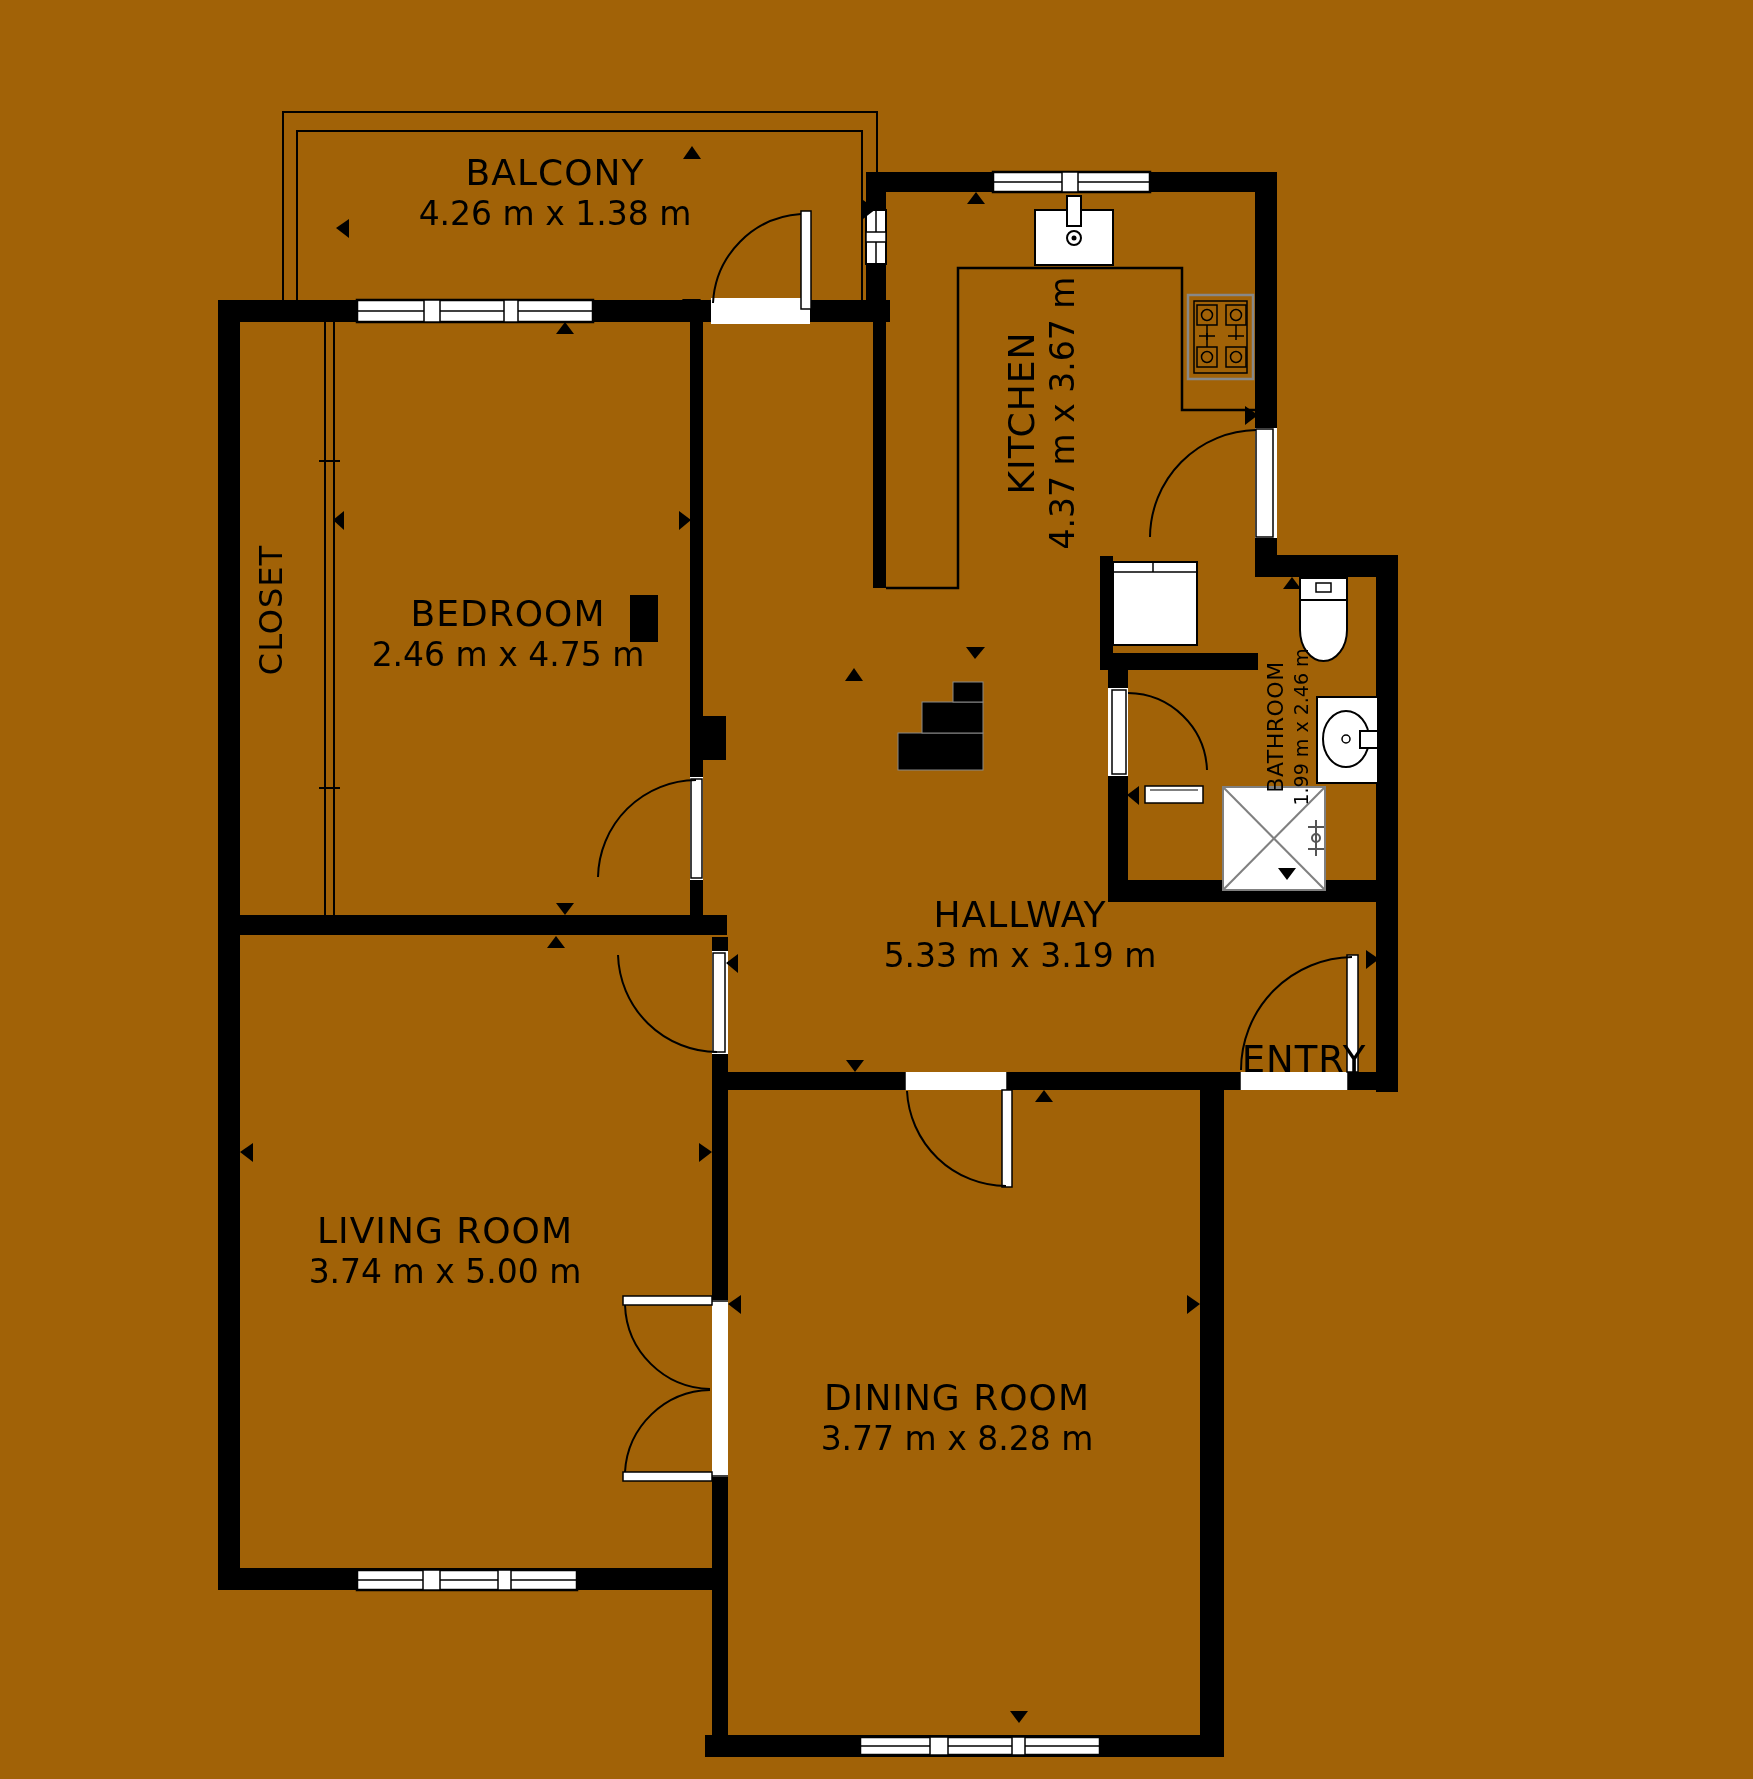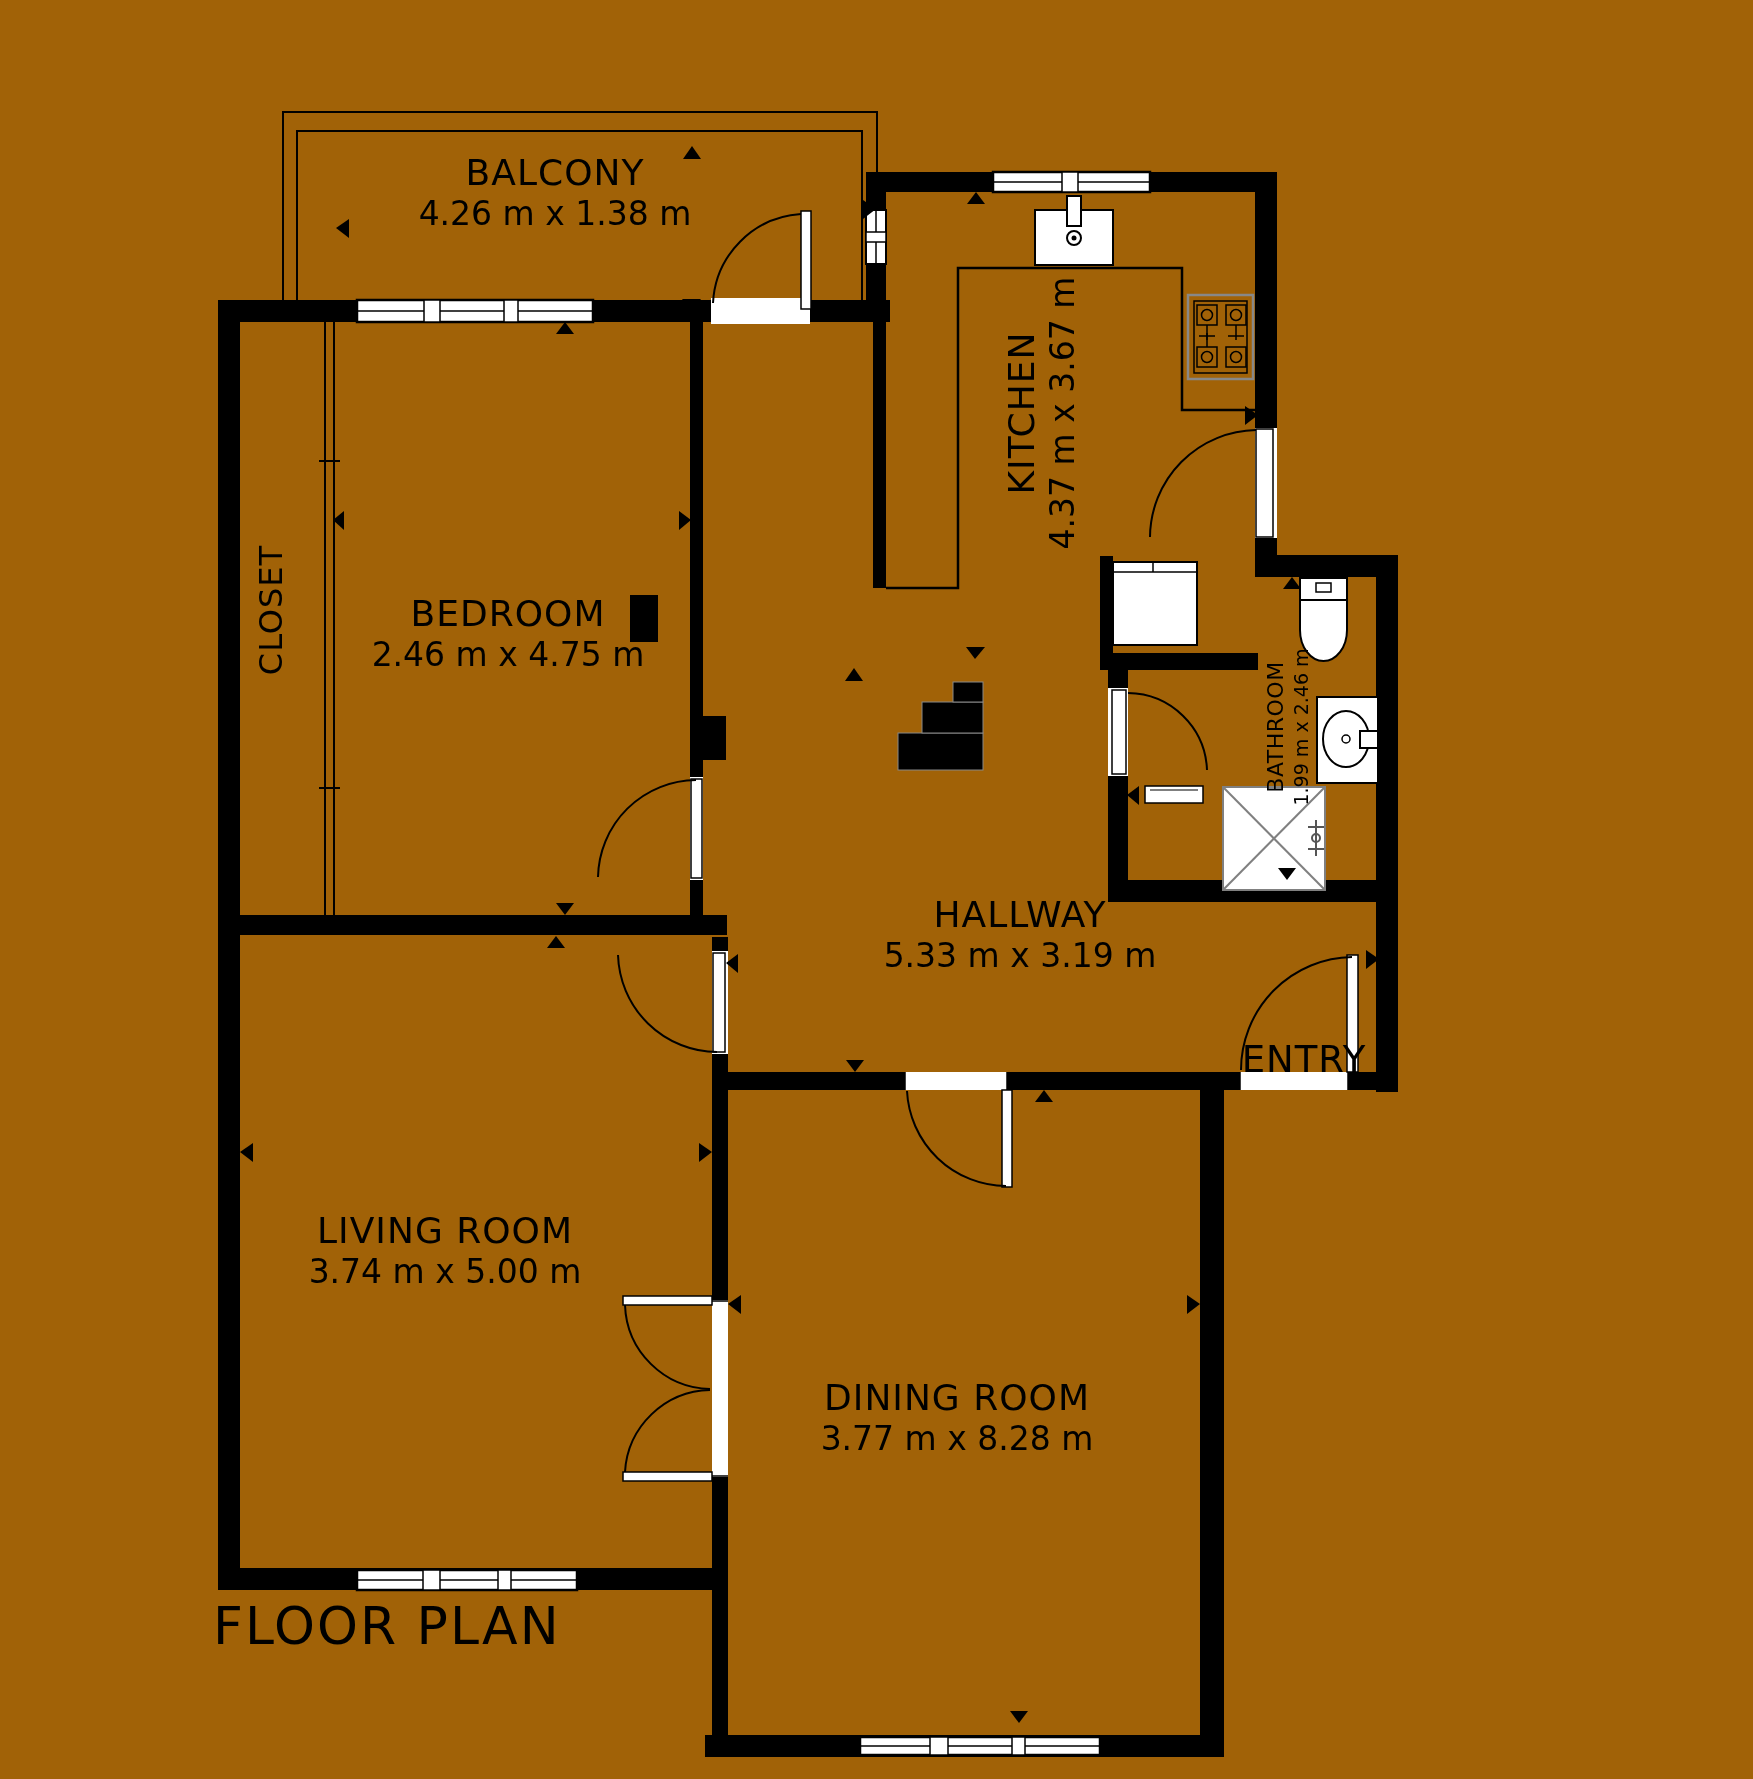--- a/index.html
+++ b/index.html
@@ -294,15 +294,14 @@
     <div class="room-dims">3.74 m x 5.00 m</div>
   </div>
 
   <div class="label" style="left:757px;top:1377px;width:400px;">
     <div class="room-name">DINING ROOM</div>
     <div class="room-dims">3.77 m x 8.28 m</div>
   </div>
 
   <div class="label" id="entry-label" style="left:1204px;top:1038px;width:200px;">ENTRY</div>
 
-  <div id="plan-title">FLOOR PLAN</div>
 
 </div>
 
 </body></html>

